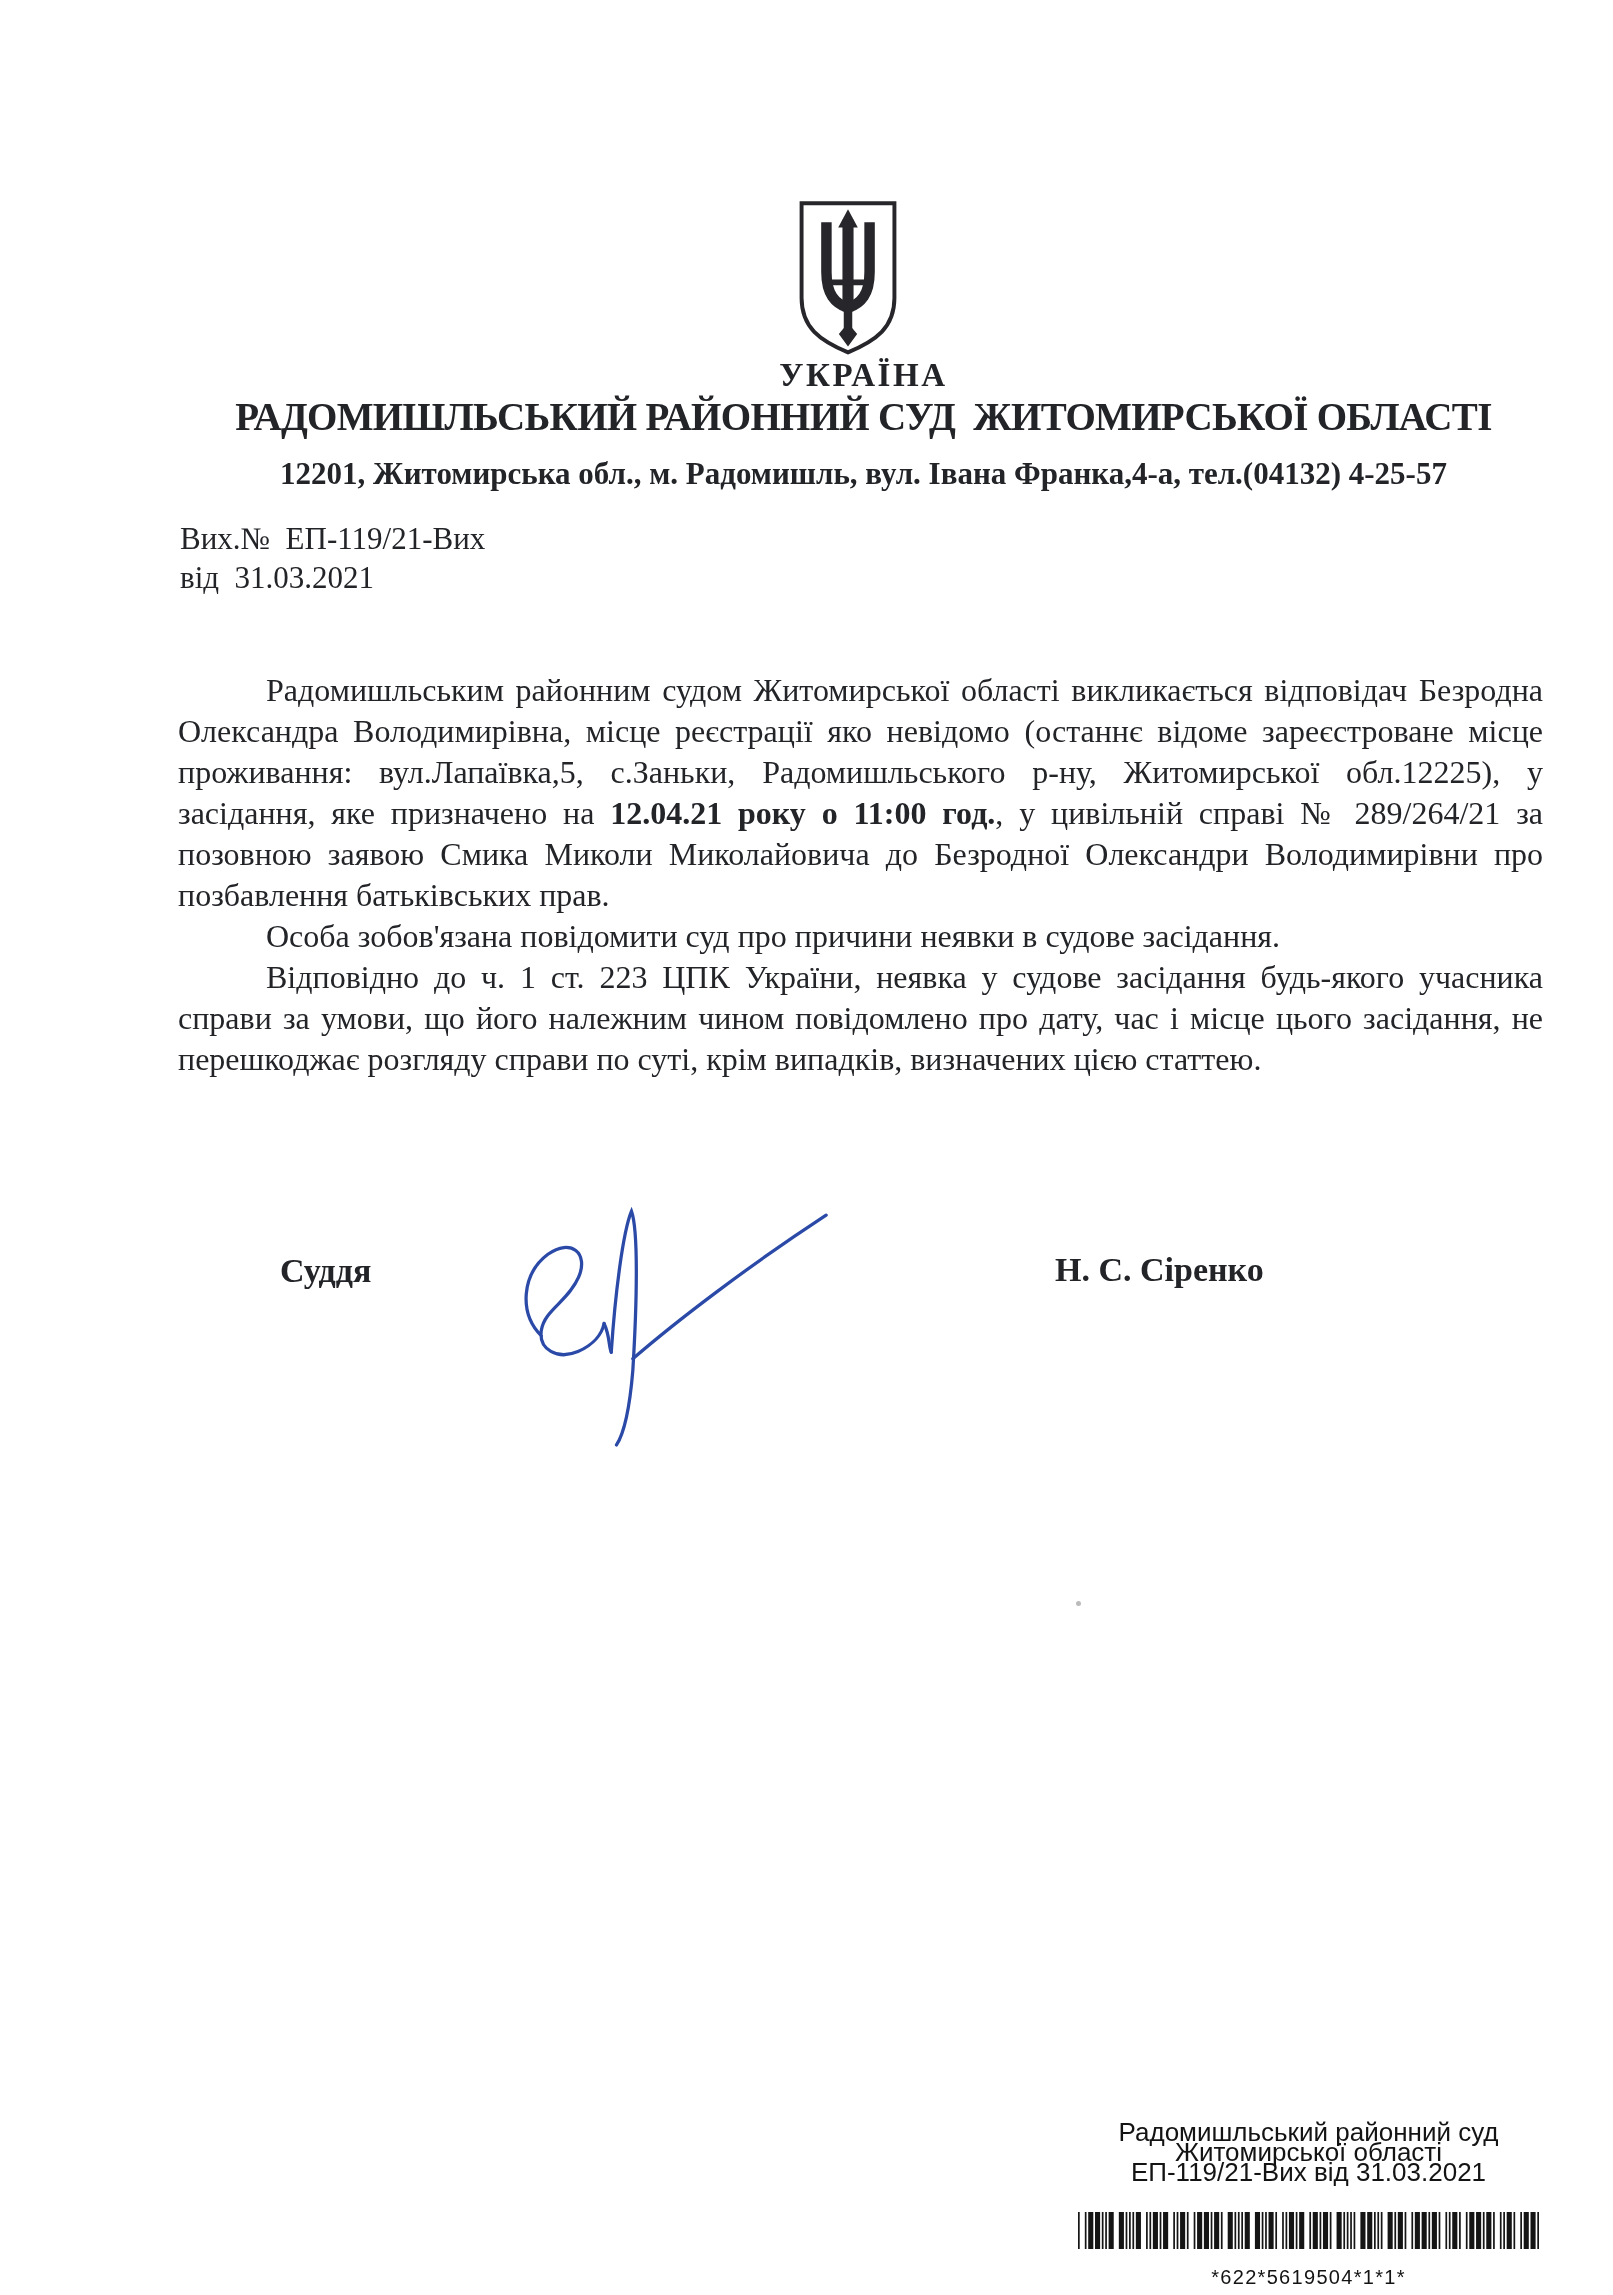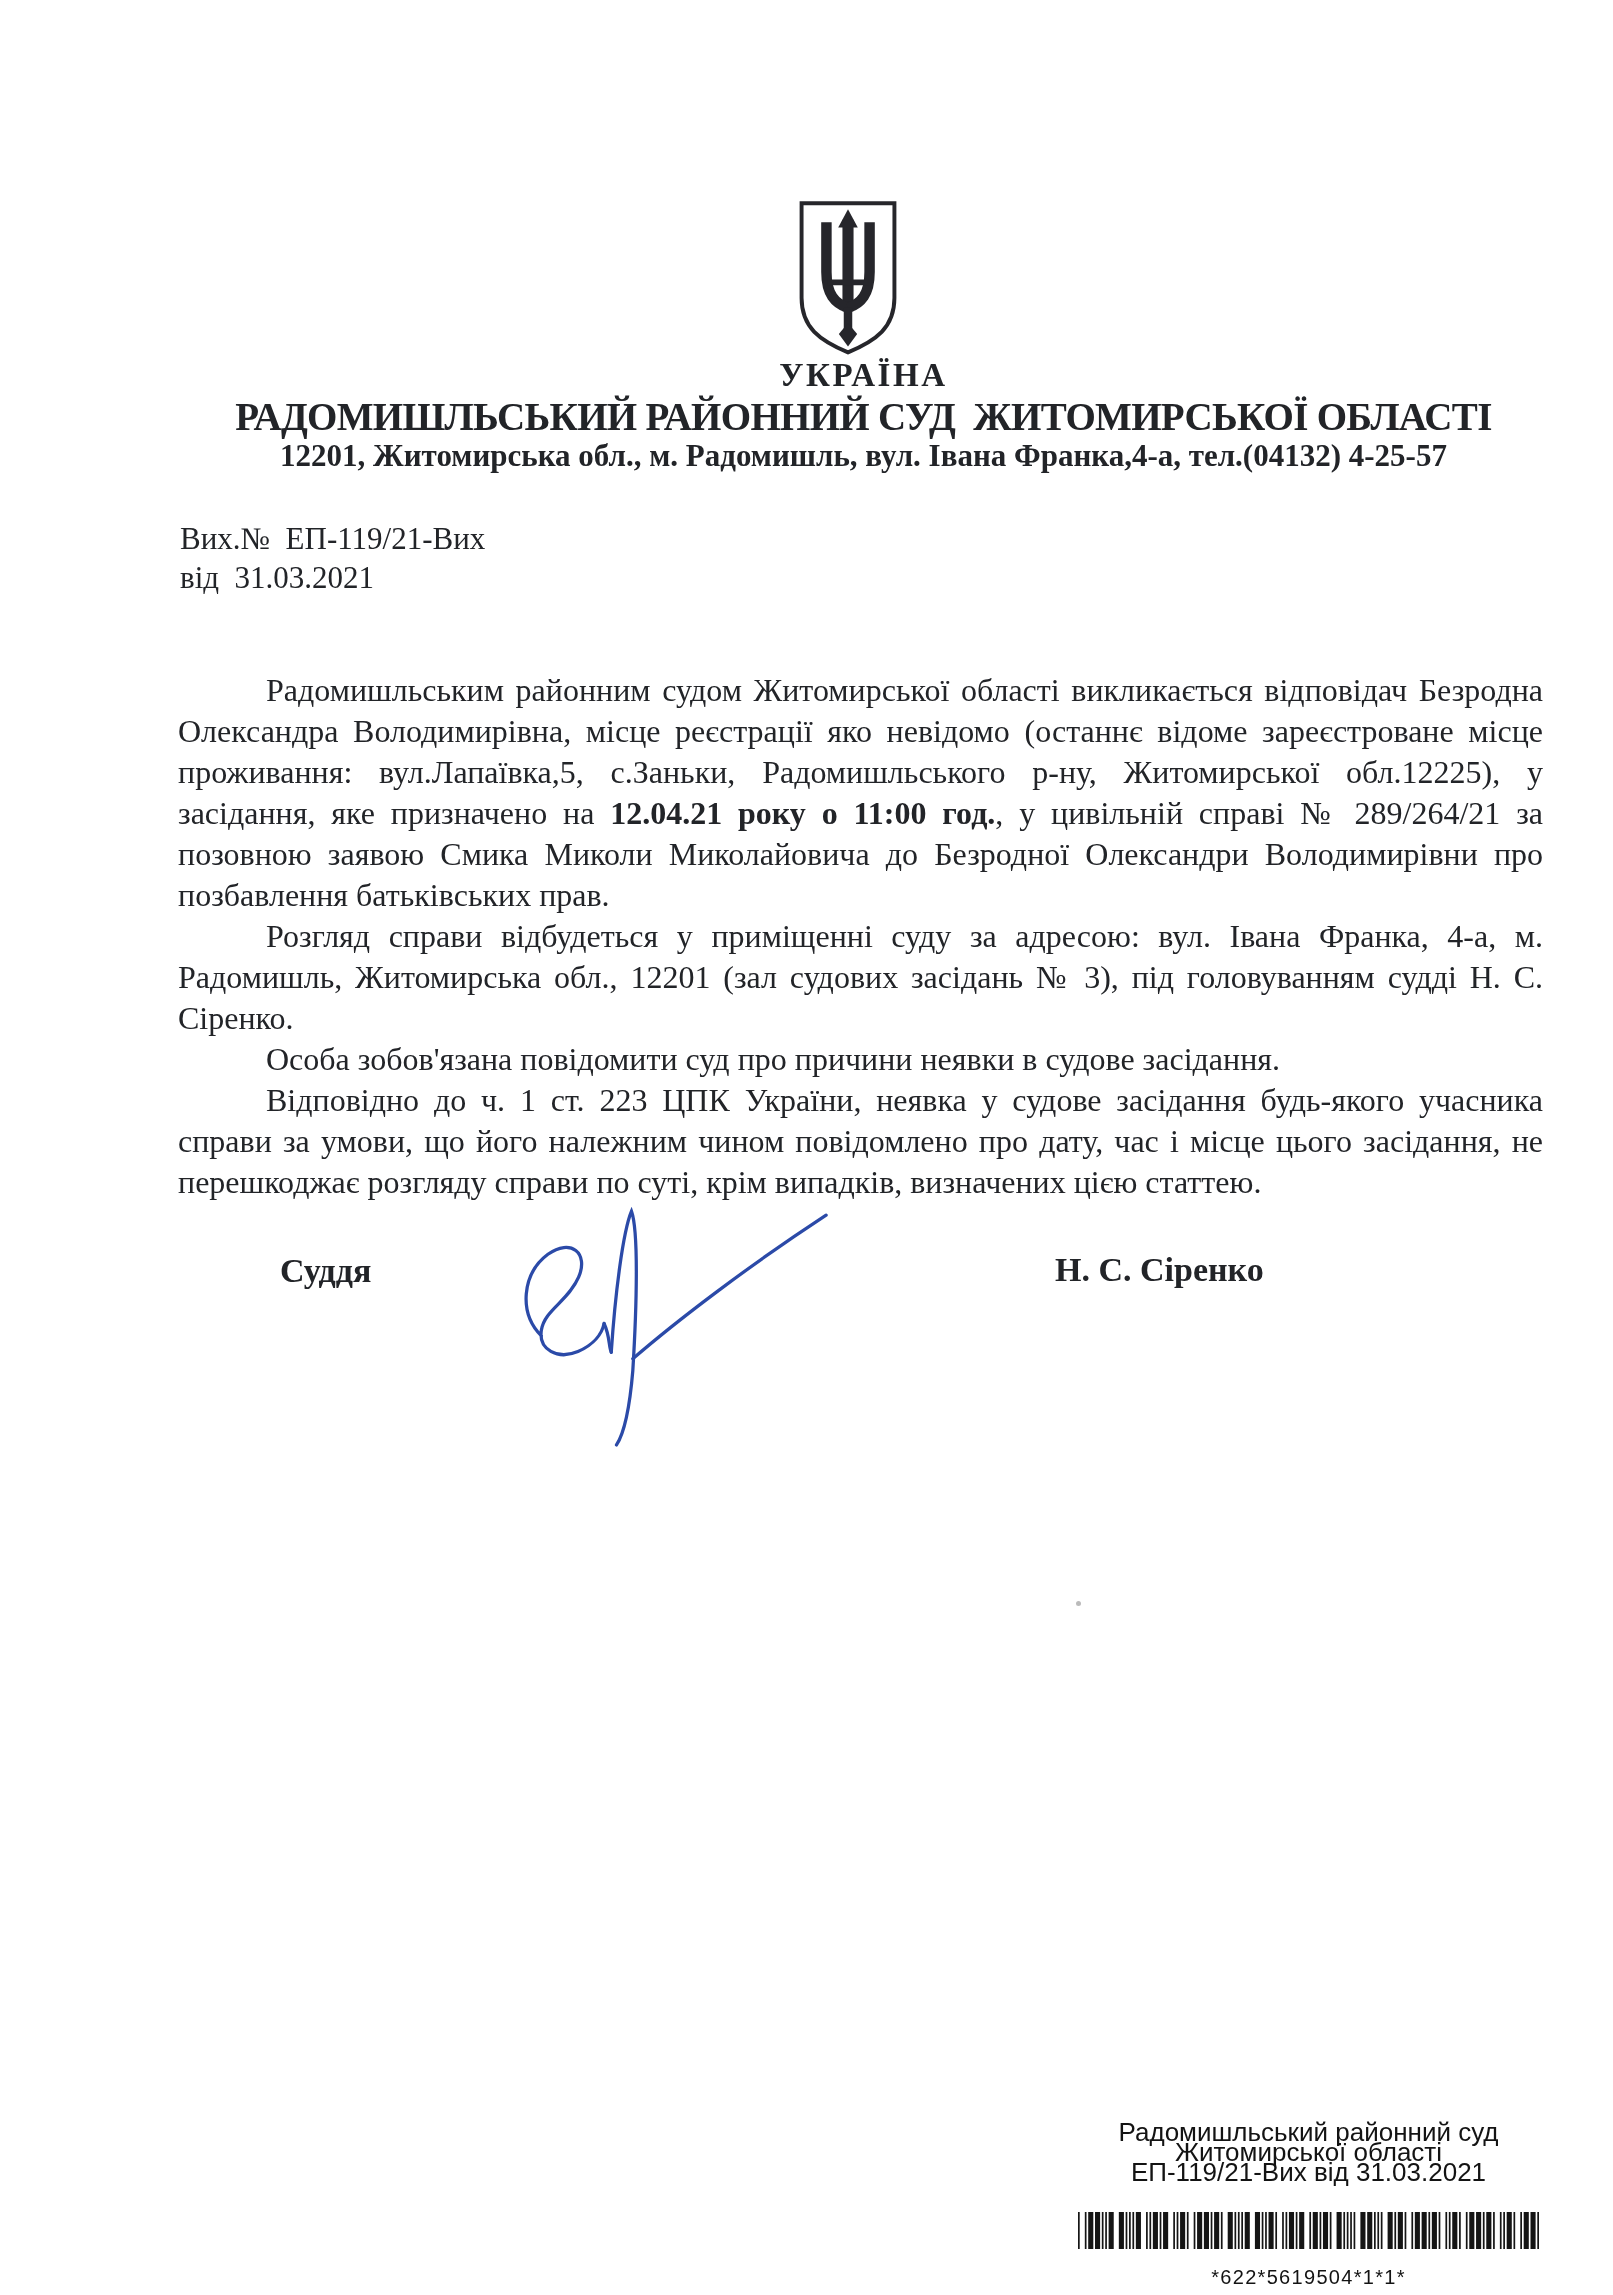--- a/index.html
+++ b/index.html
@@ -10,21 +10,21 @@
     font-family:"Liberation Serif", serif;
     color:#222428;
     overflow:hidden;
   }
   .abs{position:absolute;}
   
   .emblem{left:797px;top:200px;width:102px;height:157px;}
   .header-wrap{left:187px;width:1353px;text-align:center;}
   .country{top:357px;font-size:33px;font-weight:bold;letter-spacing:2.6px;white-space:pre;}
   .court-title{top:394px;font-size:39px;font-weight:bold;letter-spacing:-0.7px;white-space:pre;}
-  .court-address{top:438px;font-size:31px;font-weight:bold;white-space:pre;}
+  .court-address{top:456px;font-size:31px;font-weight:bold;white-space:pre;}
   
   .ref{left:180px;font-size:31px;white-space:pre;}
   .ref-number{top:521px;}
   .ref-date{top:560px;}
   
   .body-block{
     left:178px;top:670px;width:1365px;
     font-size:32px;line-height:41px;
     text-align:justify;text-align-last:left;
   }
@@ -67,21 +67,20 @@
 
   <div class="abs header-wrap court-title">РАДОМИШЛЬСЬКИЙ РАЙОННИЙ СУД  ЖИТОМИРСЬКОЇ ОБЛАСТІ</div>
   <div class="abs header-wrap country">УКРАЇНА</div>
   <div class="abs header-wrap court-address">12201, Житомирська обл., м. Радомишль, вул. Івана Франка,4-а, тел.(04132) 4-25-57</div>
 
   <div class="abs ref ref-number">Вих.№  ЕП-119/21-Вих</div>
   <div class="abs ref ref-date">від  31.03.2021</div>
 
   <div class="abs body-block">
     <p><span>Радомишльським районним судом Житомирської області викликається відповідач Безродна Олександра Володимирівна, місце реєстрації яко невідомо (останнє відоме зареєстроване місце проживання: вул.Лапаївка,5, с.Заньки, Радомишльського р-ну, Житомирської обл.12225), у засідання, яке призначено на </span><strong>12.04.21 року о 11:00 год.</strong><span>, у цивільній справі № 289/264/21 за позовною заявою Смика Миколи Миколайовича до Безродної Олександри Володимирівни про позбавлення батьківських прав.</span></p>
-    <p>Розгляд справи відбудеться у приміщенні суду за адресою: вул. Івана Франка, 4-а, м. Радомишль, Житомирська обл., 12201 (зал судових засідань № 3), під головуванням судді  Н. С. Сіренко.</p>
     <p>Особа зобов'язана повідомити суд про причини неявки в судове засідання.</p>
     <p>Відповідно до ч. 1 ст. 223 ЦПК України, неявка у судове засідання будь-якого учасника справи за умови, що його належним чином повідомлено про дату, час і місце цього засідання, не перешкоджає розгляду справи по суті, крім випадків, визначених цією статтею.</p>
   </div>
 
   <div class="abs sig-role">Суддя</div>
   <div class="abs sig-name">Н. С. Сіренко</div>
 
   <svg class="abs sig-svg" viewBox="0 0 490 375">
     <g fill="none" stroke="#2b4aa8" stroke-width="5" stroke-linecap="round">
       <path d="M45,205 C10,170 15,110 55,80 C90,55 118,78 102,115 C86,152 50,165 45,196 C40,226 70,242 101,229 C126,218 138,201 141,186"></path>

